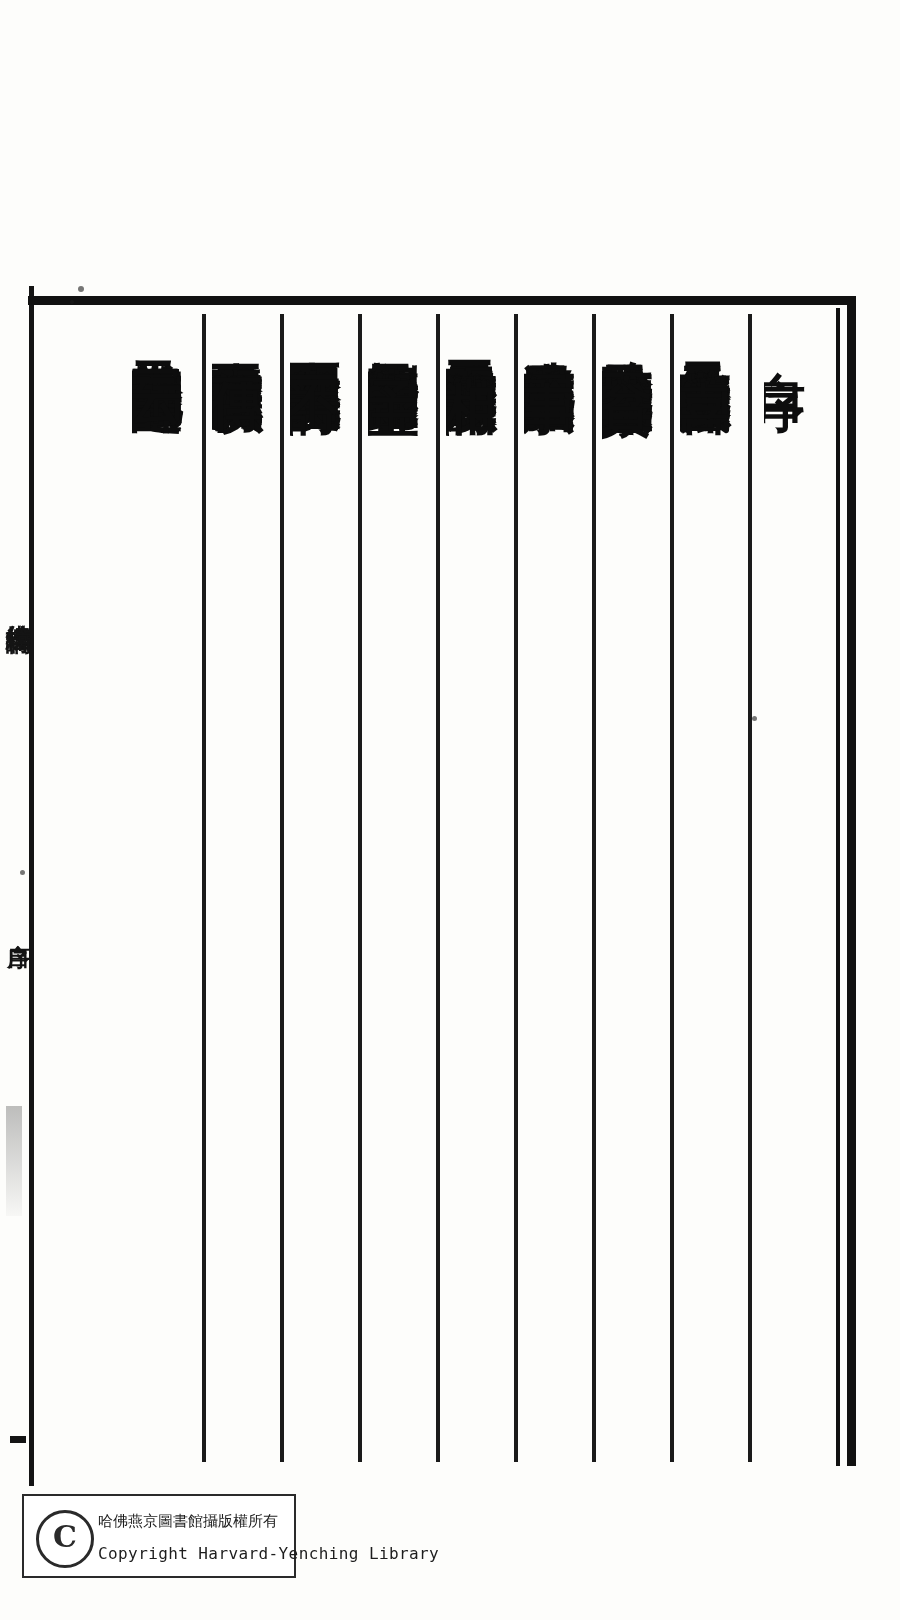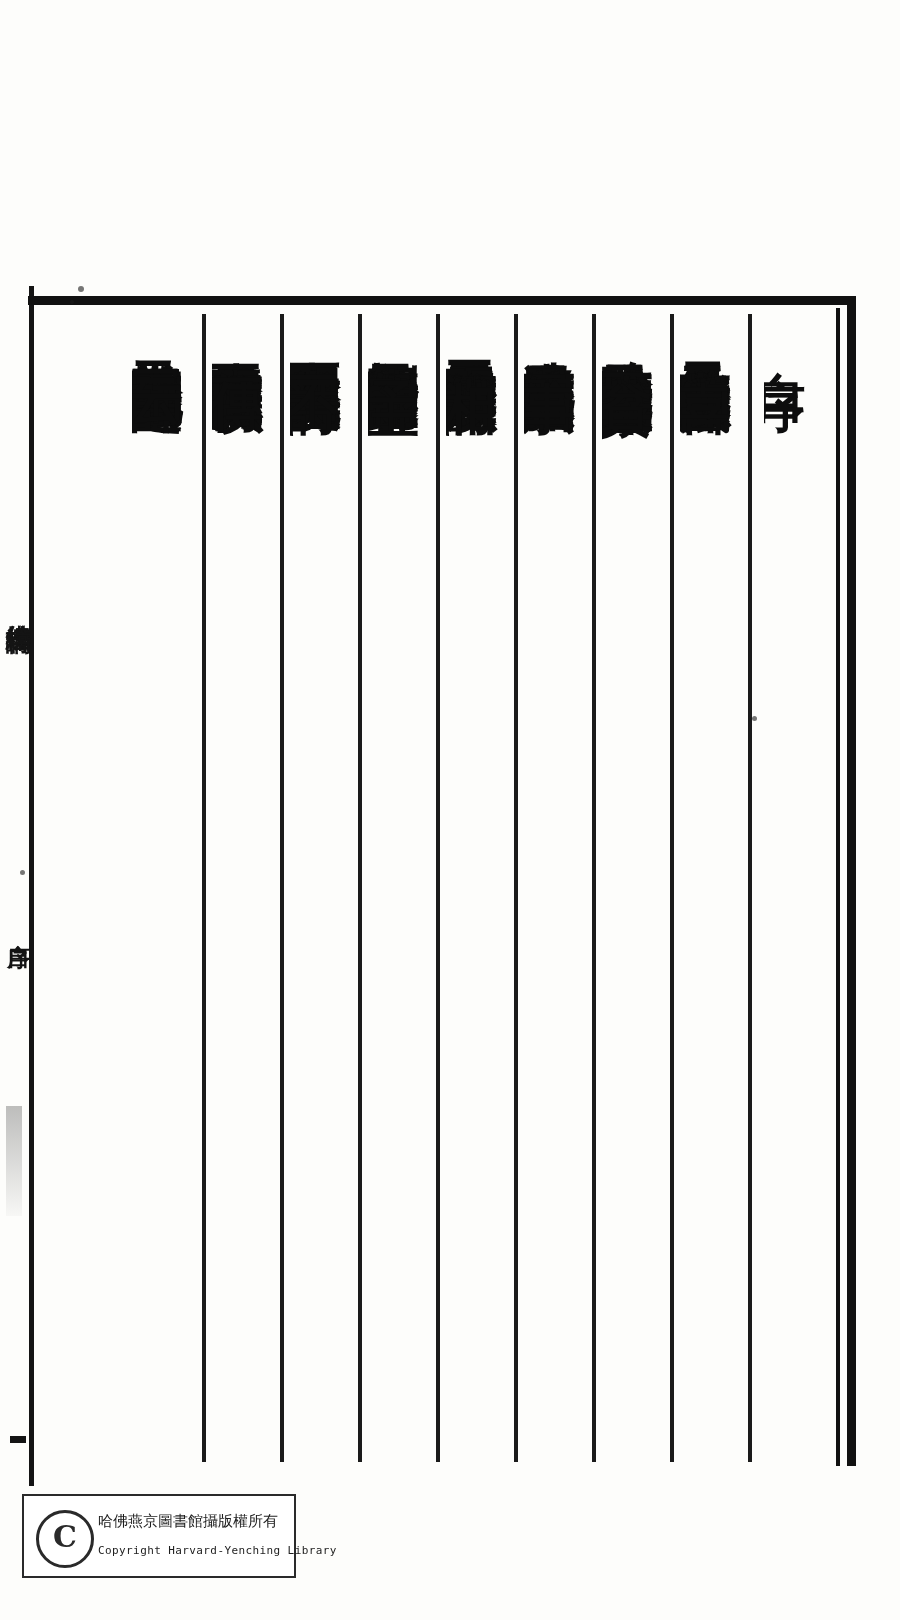--- a/index.html
+++ b/index.html
@@ -195,21 +195,21 @@
     font-size: 15px;
     letter-spacing: 0px;
     color: #1d1d1d;
     white-space: nowrap;
   }
   #stamp-en {
     position: absolute;
     left: 74px;
     top: 48px;
     font-family: "DejaVu Sans Mono", monospace;
-    font-size: 11px;
+    font-size: 16px;
     letter-spacing: .4px;
     color: #1d1d1d;
     white-space: nowrap;
   }
 
   
   .speck {
     position: absolute;
     background: #1d1d1d;
     opacity: .6;

